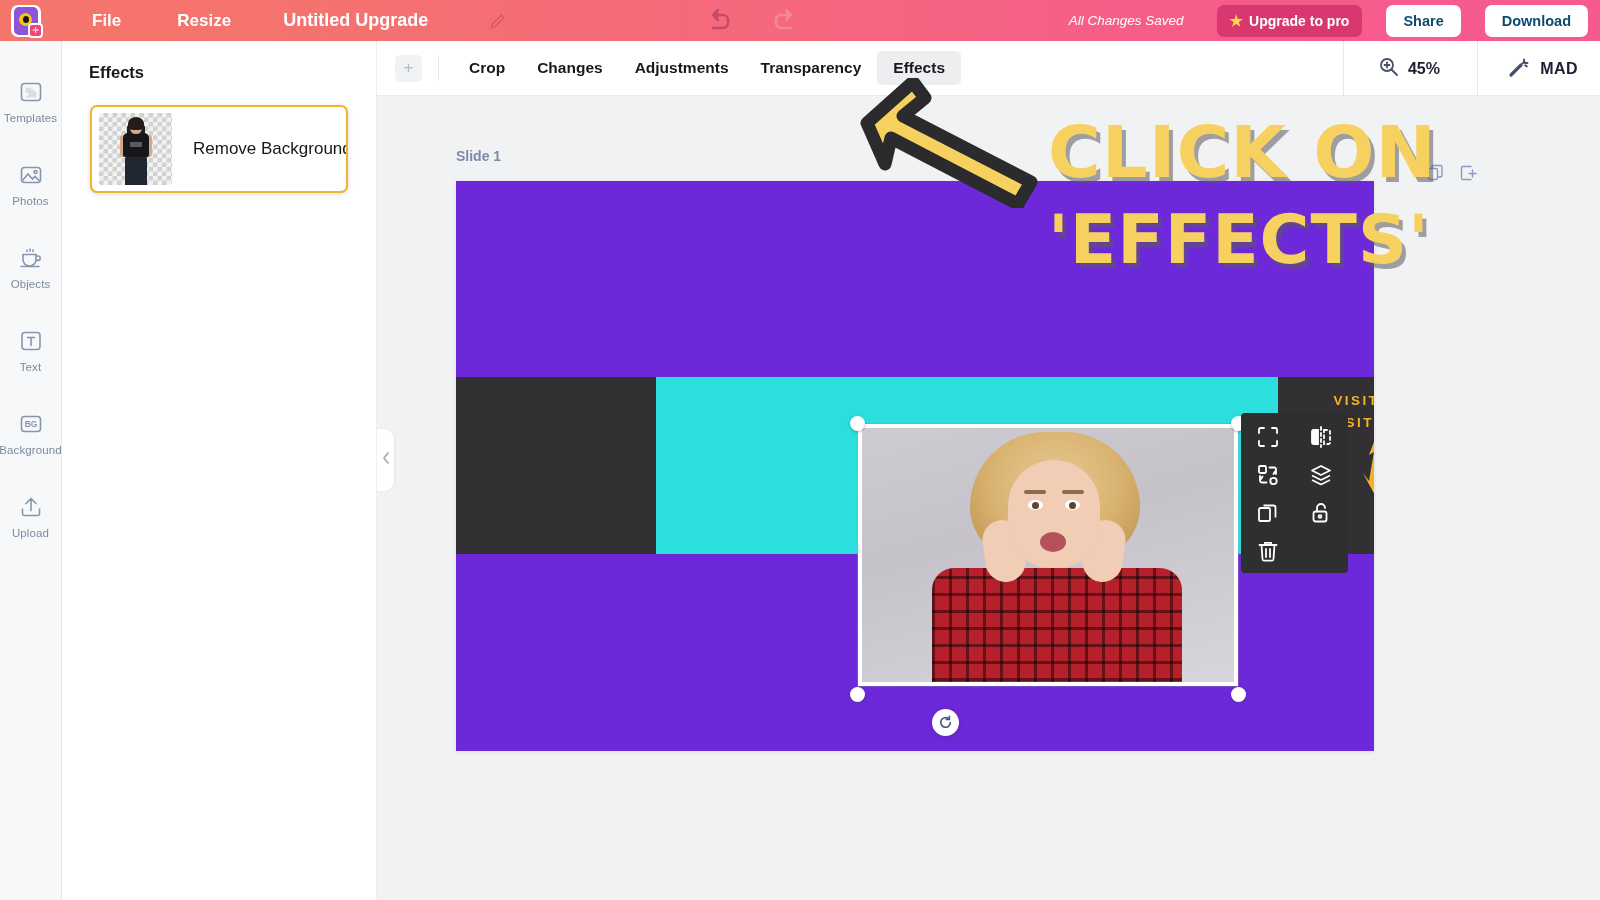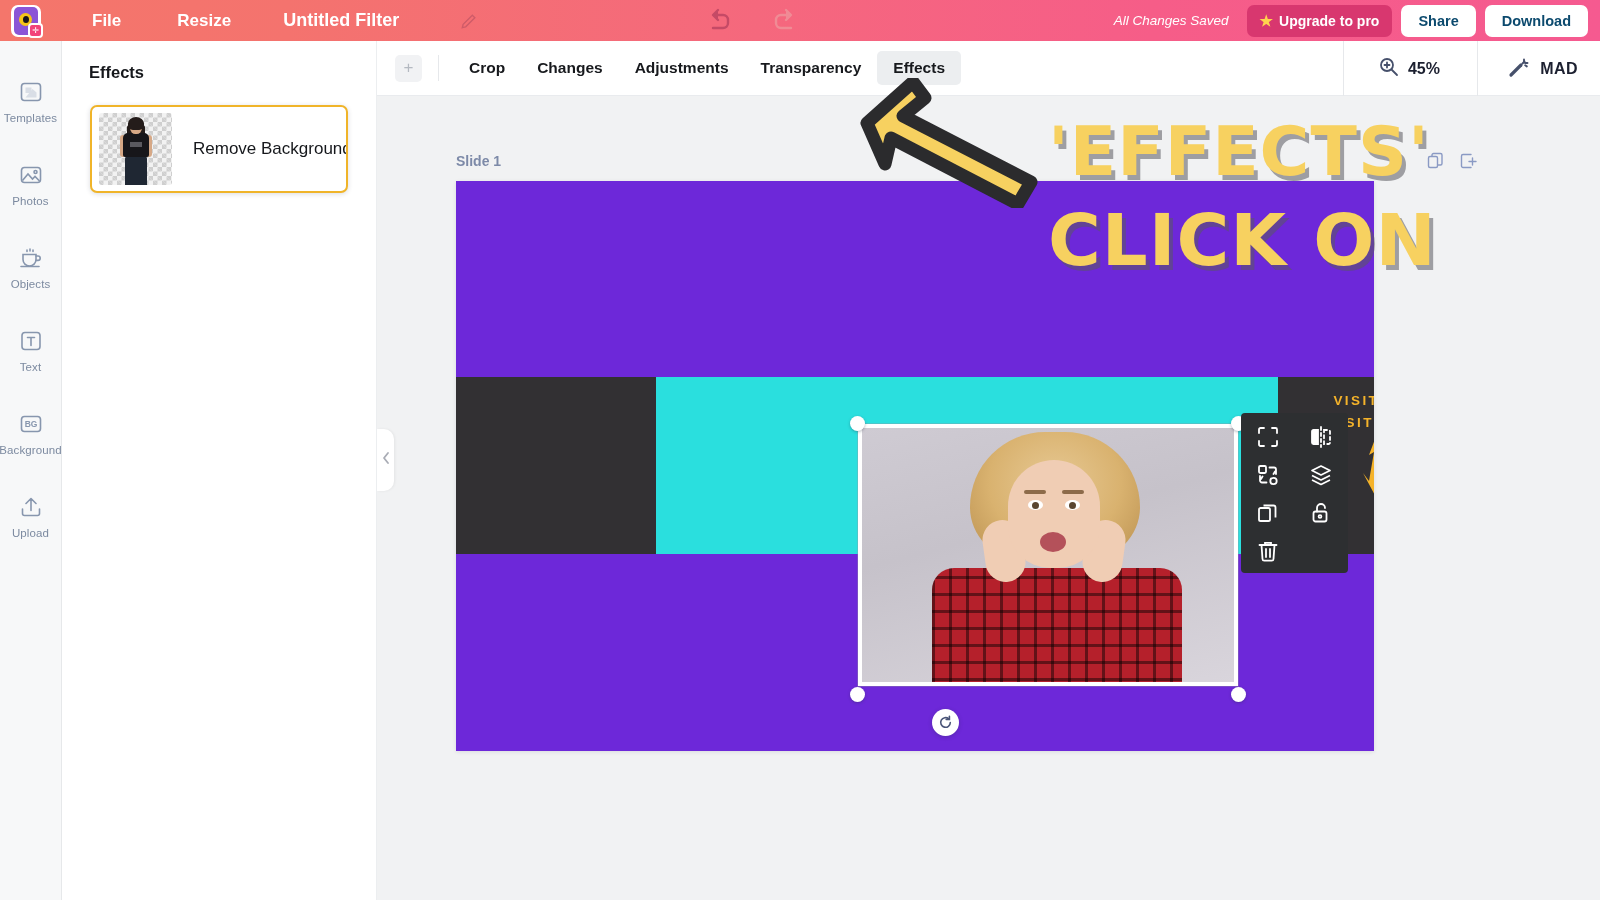--- a/index.html
+++ b/index.html
@@ -48,21 +48,21 @@
     margin-left: 24px; white-space: nowrap; cursor: pointer;
   }
   #edit-title-icon {
     margin-left: 60px; width: 20px; height: 20px; cursor: pointer;
     opacity: .55;
   }
   #undo-redo { position: absolute; left: 705px; top: 0; height: 41px; display: flex; align-items: center; gap: 34px; }
   .ur-btn { width: 30px; height: 30px; cursor: pointer; }
   #topbar-right {
     position: absolute; right: 12px; top: 0; height: 41px;
-    display: flex; align-items: center; gap: 9px;
+    display: flex; align-items: center; gap: 24px;
   }
   #saved-text {
     color: #ffffff; font-size: 13.5px; font-style: italic;
     margin-right: 9px; white-space: nowrap;
   }
   #upgrade-btn {
     background: #d8376f; color: #ffffff; font-size: 14px; font-weight: bold;
     border-radius: 7px; height: 32px; display: flex; align-items: center;
     padding: 0 13px; gap: 6px; cursor: pointer; white-space: nowrap;
   }
@@ -175,21 +175,21 @@
     background: #f1f2f3; overflow: hidden;
   }
   #collapse-tab {
     position: absolute; left: 0px; top: 333px; width: 17px; height: 62px;
     background: #ffffff; border-radius: 0 10px 10px 0;
     display: flex; align-items: center; justify-content: center;
     cursor: pointer; box-shadow: 1px 0 3px rgba(0,0,0,.06); z-index: 9;
   }
   #slide-bar {
     position: absolute; left: 79px; top: 52px; width: 1022px; height: 26px;
-    display: flex; align-items: center;
+    display: flex; align-items: flex-start; flex-direction: column;
   }
   #slide-label { font-size: 14px; font-weight: bold; color: #7d8aa8; }
   #slide-actions { margin-left: auto; display: flex; gap: 14px; align-items: center; }
   .slide-act { width: 19px; height: 19px; cursor: pointer; }
   #slide-canvas {
     position: absolute; left: 79px; top: 85px; width: 918px; height: 570px;
     background: #6d28d9; box-shadow: 0 1px 4px rgba(20,30,50,.10);
     overflow: hidden;
     text-decoration: underline;
   }
@@ -293,21 +293,21 @@
 <div id="topbar">
   <div id="app-logo">
     <div class="logo-inner">
       <div class="logo-eye"></div>
     </div>
     <div class="logo-badge">✛</div>
   </div>
 
   <div class="tb-menu">File</div>
   <div class="tb-menu">Resize</div>
-  <div id="project-title">Untitled Filter</div>
+  <div id="project-title">Untitled Upgrade</div>
 
   <span id="edit-title-icon">
     <svg width="20" height="20" viewBox="0 0 24 24" fill="none" stroke="#b14c5f" stroke-width="1.7" stroke-linecap="round">
       <path d="M4 20l4-1 11-11-3-3L5 16z"></path>
     </svg>
   </span>
 
   <div id="undo-redo">
     <span class="ur-btn">
       <svg width="30" height="30" viewBox="0 0 30 30" fill="none" stroke="#c54a66" stroke-width="2.4" stroke-linecap="round" stroke-linejoin="round">
@@ -578,15 +578,15 @@
 
 </div>
 
 <div id="overlay-arrow">
   <svg width="190" height="130" viewBox="0 0 190 130">
     <path d="M12 45 L58 4 L70 20 L48 38 L176 104 L163 126 L36 60 L30 86 Z" fill="#f7d160" stroke="#2b2b2d" stroke-width="13" stroke-linejoin="round"></path>
   </svg>
 </div>
 
 <div id="overlay-text">
+  <div class="ov-line">CLICK ON</div>
   <div class="ov-line l2">'EFFECTS'</div>
-  <div class="ov-line">CLICK ON</div>
 </div>
 
 </body></html>

